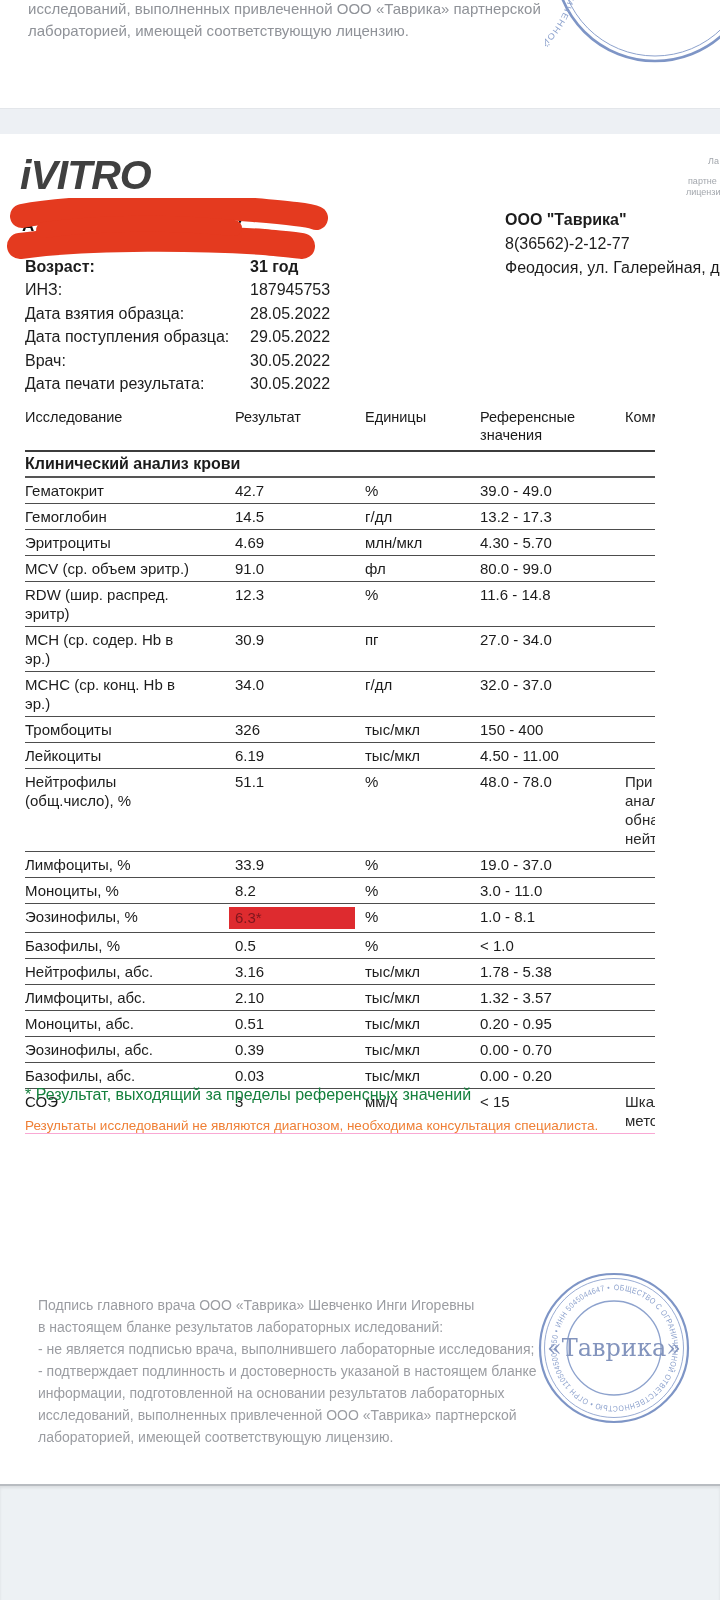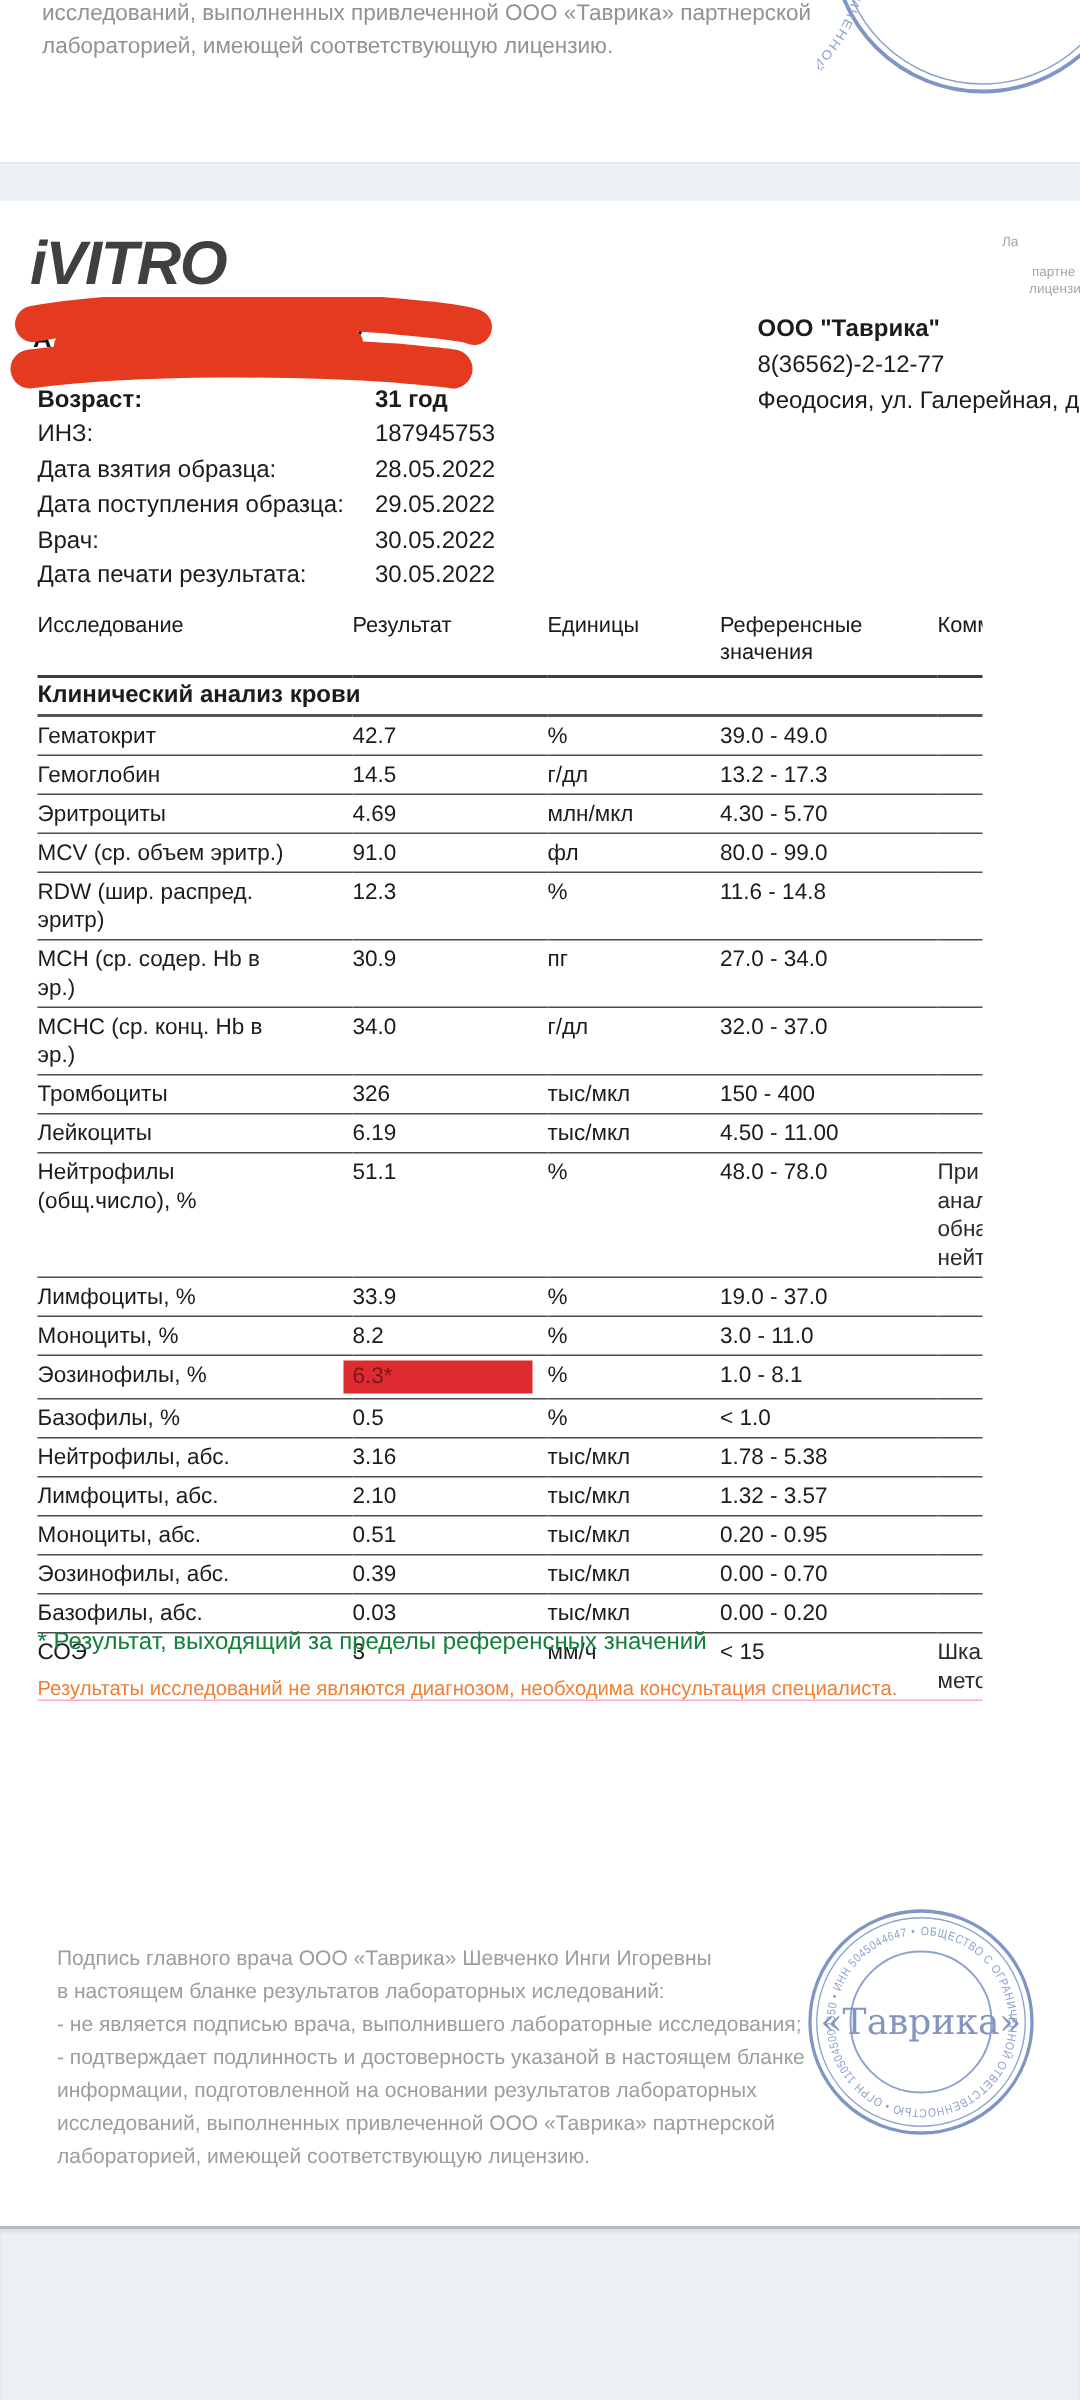--- a/index.html
+++ b/index.html
@@ -81,21 +81,21 @@
       </text>
     </svg>
   </div>
 
   <div class="page-break"></div>
 
   <div class="p2">
 
     <div class="logo" style="color: #404040;">iVITRO</div>
 
-    <div class="faint-frag" style="left:668px;top:22px;">Ла</div>
+    <div class="faint-frag" style="left:708px;top:22px;">Ла</div>
     <div class="faint-frag" style="left:688px;top:42px;">партне</div>
     <div class="faint-frag" style="left:686px;top:53px;">лицензи</div>
 
     <div class="clinic">
       <div class="nm">ООО "Таврика"</div>
       <div>8(36562)-2-12-77</div>
       <div>Феодосия, ул. Галерейная, д</div>
     </div>
 
     <div class="name-frag" style="left:22px;top:82px;">А</div>

